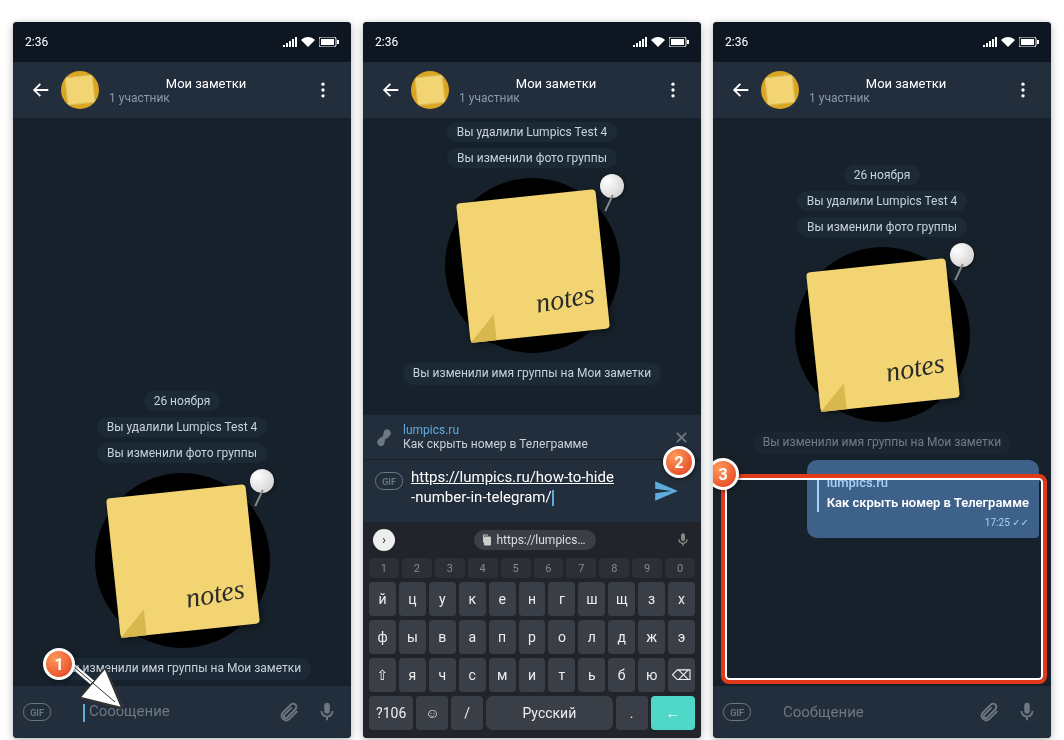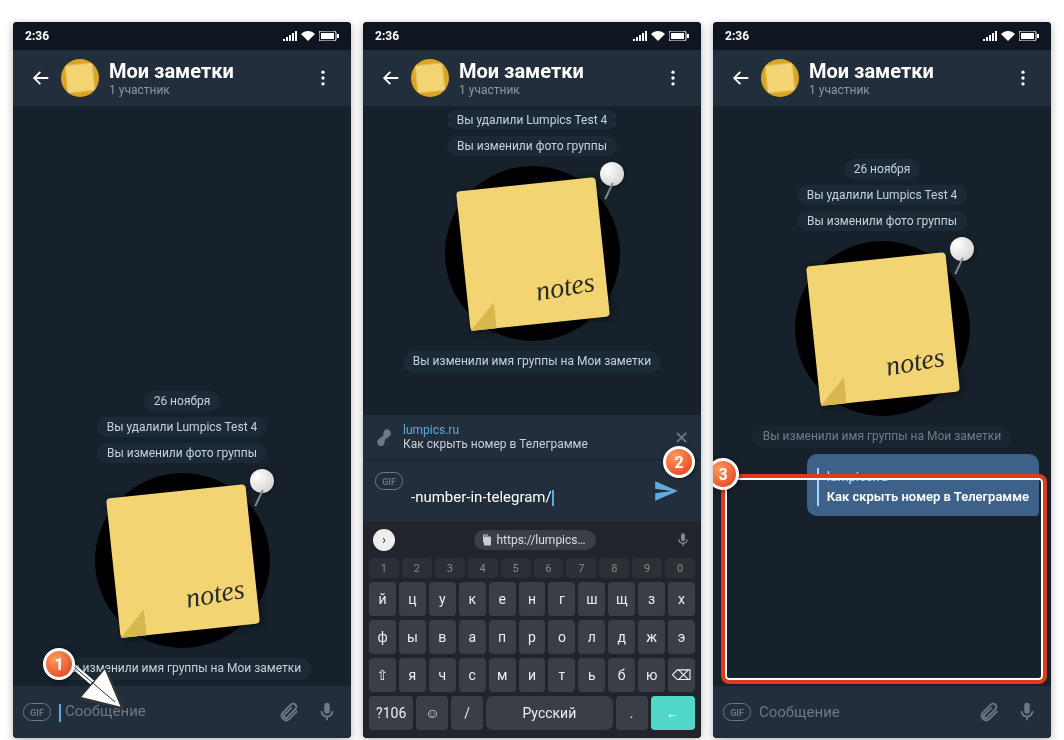--- a/index.html
+++ b/index.html
@@ -1,42 +1,42 @@
 <!DOCTYPE html>
 <html><head>
 <meta charset="utf-8">
 <style>
   * { box-sizing: border-box; margin: 0; padding: 0; font-family: Roboto, Arial, sans-serif; }
   body { background: #fff; display: flex; justify-content: center; align-items: center; padding: 10px; }
   .canvas { width: 1064px; height: 740px; background: #fff; display: flex; gap: 12px; justify-content: center; padding: 12px; position: relative; }
   .phone { width: 338px; height: 716px; background: #17212b; border-radius: 4px; overflow: hidden; position: relative; display: flex; flex-direction: column; box-shadow: 0 2px 8px rgba(0,0,0,.3); }
-  .statusbar { height: 28px; background: #0e1621; display: flex; align-items: center; justify-content: space-between; padding: 0 12px; color: #fff; font-size: 12px; font-weight: 700; }
+  .statusbar { height: 40px; background: #0e1621; display: flex; align-items: center; justify-content: space-between; padding: 0 12px; color: #fff; font-size: 12px; font-weight: 400; }
   .status-right { display: flex; gap: 4px; align-items: center; }
   .header { height: 56px; background: #232e3c; display: flex; align-items: center; padding: 0 8px; color: #fff; }
   .back { width: 40px; height: 40px; display: flex; align-items: center; justify-content: center; color: #fff; }
   .avatar { width: 38px; height: 38px; border-radius: 50%; overflow: hidden; margin-right: 10px; background: #daa520; display:flex; align-items:center; justify-content:center; position:relative; }
   .avatar-block { width:28px; height:28px; background:#f2d572; border-radius:2px; transform:rotate(-6deg); box-shadow:inset 0 0 0 1px rgba(0,0,0,.1); }
   .hdr-title { flex: 1; }
-  .hdr-title .name { font-size: 20px; font-weight: 700; }
+  .hdr-title .name { font-size: 13px; font-weight: 400; text-align: center; }
   .hdr-title .sub { font-size: 12px; color: #8a99a8; }
   .more { width: 40px; height: 40px; display:flex; align-items:center; justify-content:center; }
   .chat { flex: 1; display: flex; flex-direction: column; align-items: center; padding: 6px 8px; gap: 6px; overflow: hidden; position: relative; }
   .chip { background: #1c2936; color: #c8d2dc; font-size: 12px; padding: 3px 10px; border-radius: 12px; max-width: 280px; text-align: center; white-space: nowrap; overflow: hidden; text-overflow: ellipsis; }
   .chip-wide { white-space: normal; line-height: 1.3; }
   .group-photo { width: 175px; height: 175px; border-radius: 50%; background: #000; position: relative; overflow: visible; margin: 4px 0; }
   .sticky { position: absolute; width: 140px; height: 140px; left: 18px; top: 18px; background: #f2d572; border-radius: 4px; transform: rotate(-6deg); box-shadow: 2px 2px 6px rgba(0,0,0,.5); }
   .sticky::after { content:""; position:absolute; left:0; bottom:0; width:0; height:0; border-style:solid; border-width:0 0 26px 26px; border-color:transparent transparent #d6b84e transparent; }
   .notes-txt { position:absolute; bottom:18px; right:12px; font-family: cursive; font-style: italic; font-size: 28px; color:#2a2a2a; transform: rotate(-4deg); }
   .pin-wrap { position:absolute; top:-8px; right:-8px; width:42px; height:42px; }
   .pin-head { position:absolute; width:24px; height:24px; background:radial-gradient(circle at 30% 30%, #fff, #c8c8c8); border-radius:50%; top:4px; right:4px; box-shadow:1px 1px 3px rgba(0,0,0,.5); }
   .pin-needle { position:absolute; width:2px; height:18px; background:#888; top:24px; right:18px; transform:rotate(25deg); }
   .spacer { flex:1; min-height: 0; }
   .inputbar { height: 52px; background: #232e3c; display: flex; align-items: center; padding: 0 8px; gap: 6px; }
   .inputbar .icon { color: #6c7883; display:flex; align-items:center; justify-content:center; width:32px; height:32px; }
-  .inputbar .msg { flex:1; color:#6c7883; font-size:15px; position:relative; }
+  .inputbar .msg { flex:1; color:#6c7883; font-size:15px; position:relative;margin-left:24px; }
   .cursor { display:inline-block; width:2px; height:18px; background:#5eabde; vertical-align:middle; margin-right:4px; }
   .preview { background:#232e3c; padding:8px 12px; display:flex; align-items:center; gap:10px; border-bottom:1px solid #17212b; }
   .preview .link-ic { color:#6c7883; }
   .preview .prev-txt { flex:1; font-size:12px; }
   .preview .site { color:#5eabde; }
   .preview .ttl { color:#c8d2dc; white-space:nowrap; overflow:hidden; text-overflow:ellipsis; }
   .preview .close { color:#6c7883; font-size:18px; }
   .inputmulti { background:#232e3c; padding:8px 12px; display:flex; align-items:flex-start; gap:8px; }
   .inputmulti .icon { color:#6c7883; margin-top:4px; }
   .inputmulti .txt { flex:1; color:#fff; font-size:15px; line-height:1.3; }
@@ -220,21 +220,21 @@
     <div class="close">✕</div>
   </div>
   <div class="inputmulti" style="position:relative;">
     <div class="icon">
           <svg width="28" height="18" viewBox="0 0 28 18">
             <rect x="0.5" y="0.5" width="27" height="17" rx="8" fill="none" stroke="#6c7883"></rect>
             <text x="14" y="13" fill="#6c7883" font-size="9" text-anchor="middle" font-weight="600">GIF</text>
           </svg>
         </div>
     <div class="txt">
-      <br>
+      <span style="text-decoration:underline;">https://lumpics.ru/how-to-hide</span><br>
       <span>-number-in-telegram/</span><span class="cursor" style="height:16px;"></span>
     </div>
     <div class="send-wrap">
       <svg class="send-ic" width="26" height="26" viewBox="0 0 24 24">
             <path fill="#5eabde" d="M2 21l21-9L2 3v7l15 2-15 2z"></path>
           </svg>
       <div class="badge" style="right:-6px; top:-22px;">
             <span>2</span>
           </div>
     </div>
@@ -365,20 +365,21 @@
             <div class="pin-head"></div>
             <div class="pin-needle"></div>
           </div>
     </div>
     <div class="chip chip-wide" style="opacity:.5;">Вы изменили имя группы на Мои заметки</div>
     <div class="msgbubble">
       <div class="bar">
         <div class="site">lumpics.ru</div>
         <div class="bt">Как скрыть номер в Телеграмме</div>
       </div>
+      <div class="time">17:25 ✓✓</div>
     </div>
     <div class="hl" style="left:8px; right:4px; bottom:2px; height:210px;"></div>
     <div class="badge" style="left:-6px; bottom:196px;">
           <span>3</span>
         </div>
   </div>
   <div class="inputbar">
     <div class="icon">
           <svg width="28" height="18" viewBox="0 0 28 18">
             <rect x="0.5" y="0.5" width="27" height="17" rx="8" fill="none" stroke="#6c7883"></rect>

